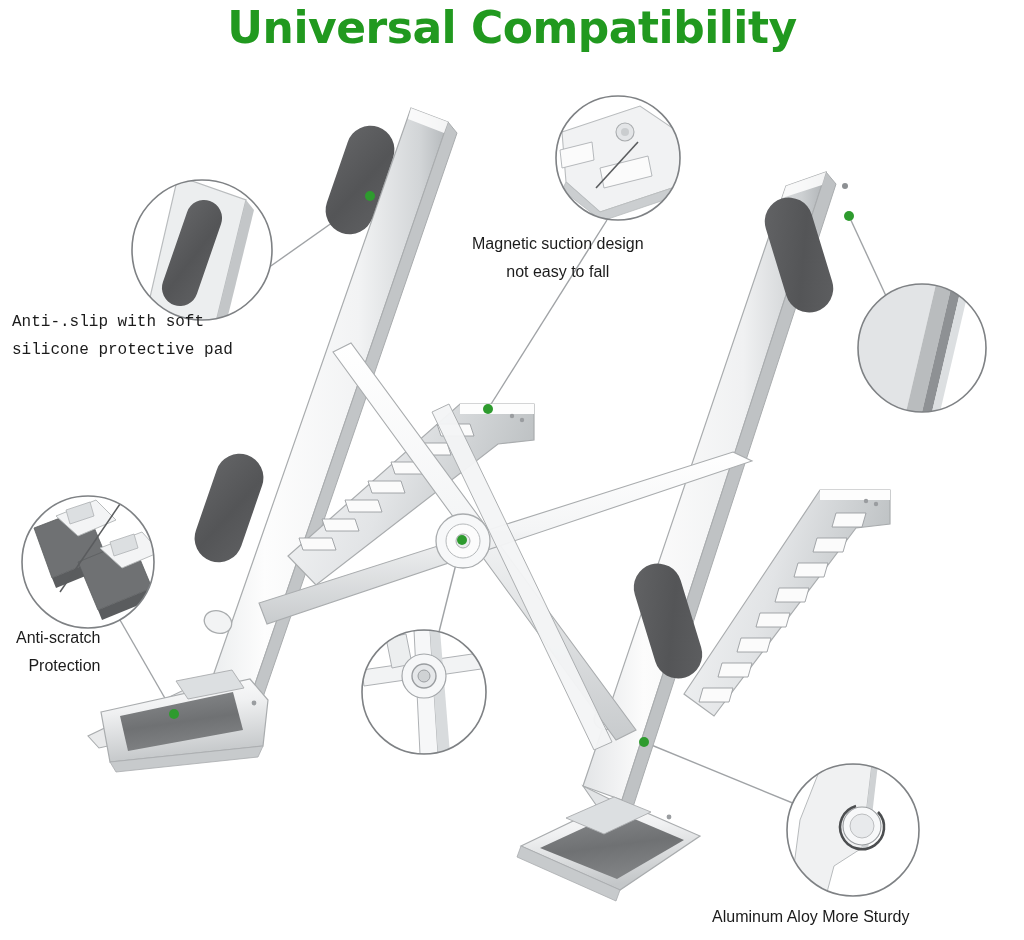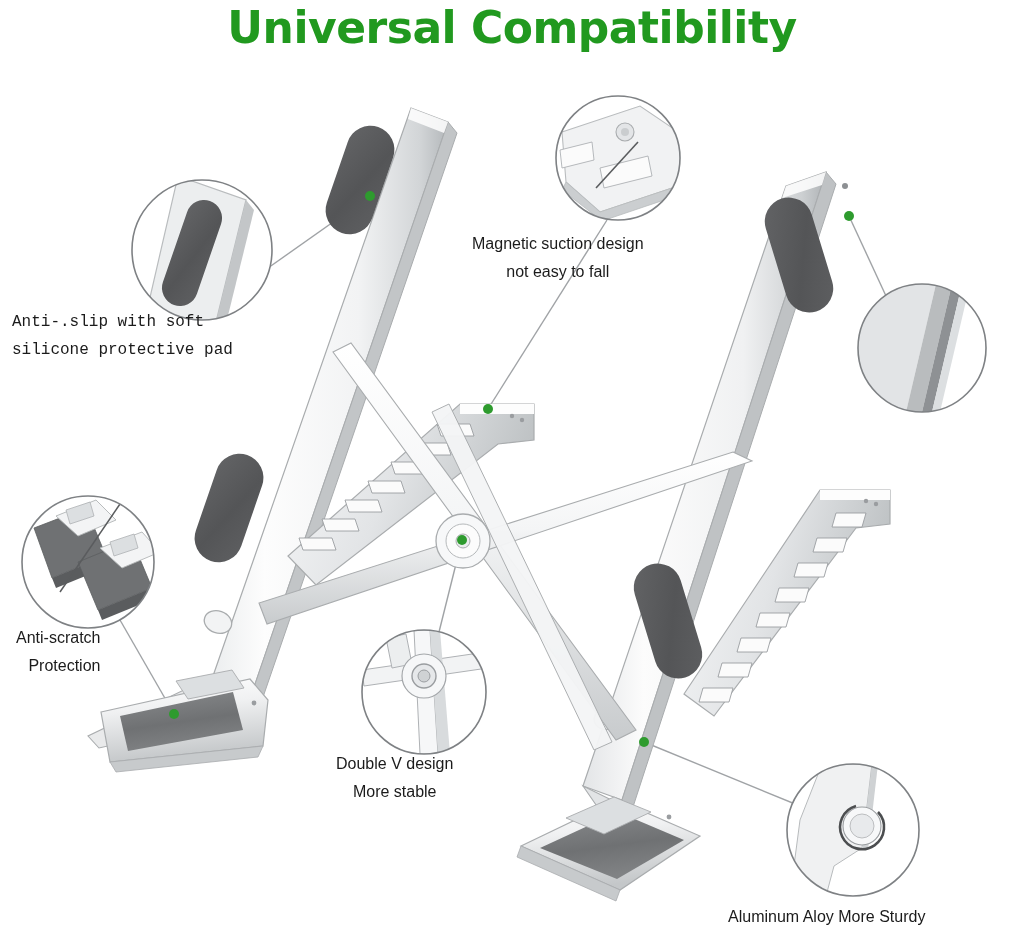--- a/index.html
+++ b/index.html
@@ -35,21 +35,21 @@
     font-family: "Liberation Sans", "DejaVu Sans", sans-serif;
     font-size: 16px;
     line-height: 28px;
     white-space: pre-line;
   }
   #lbl-antislip   { left: 12px;  top: 308px; text-align: left; font-family: Liberation Mono, monospace; }
   #lbl-magnetic   { left: 472px; top: 230px; text-align: center; }
   #lbl-chamfer    { left: 783px; top: 424px; text-align: center; }
   #lbl-antiscratch{ left: 4px;   top: 624px; text-align: right; margin-left: 12px; }
   #lbl-doublev    { left: 336px; top: 750px; text-align: center; }
-  #lbl-aluminum   { left: 728px; top: 903px; text-align: center; }
+  #lbl-aluminum   { left: 712px; top: 903px; text-align: center; }
   #art { position: absolute; left: 0; top: 0; }
 </style>
 </head>
 <body>
 
 <div id="page">
 
   <div id="title">Universal Compatibility</div>
 
   <svg id="art" width="1024" height="940" viewBox="0 0 1024 940">
@@ -310,18 +310,16 @@
   <div class="callout-label" id="lbl-antislip">Anti-.slip with soft
 silicone protective pad</div>
 
   <div class="callout-label" id="lbl-magnetic">Magnetic suction design
 not easy to fall</div>
 
 
   <div class="callout-label" id="lbl-antiscratch">Anti-scratch
 Protection</div>
 
-  <div class="callout-label" id="lbl-doublev">Double V design
-More stable</div>
 
   <div class="callout-label" id="lbl-aluminum">Aluminum Aloy More Sturdy</div>
 
 </div>
 
 </body></html>

